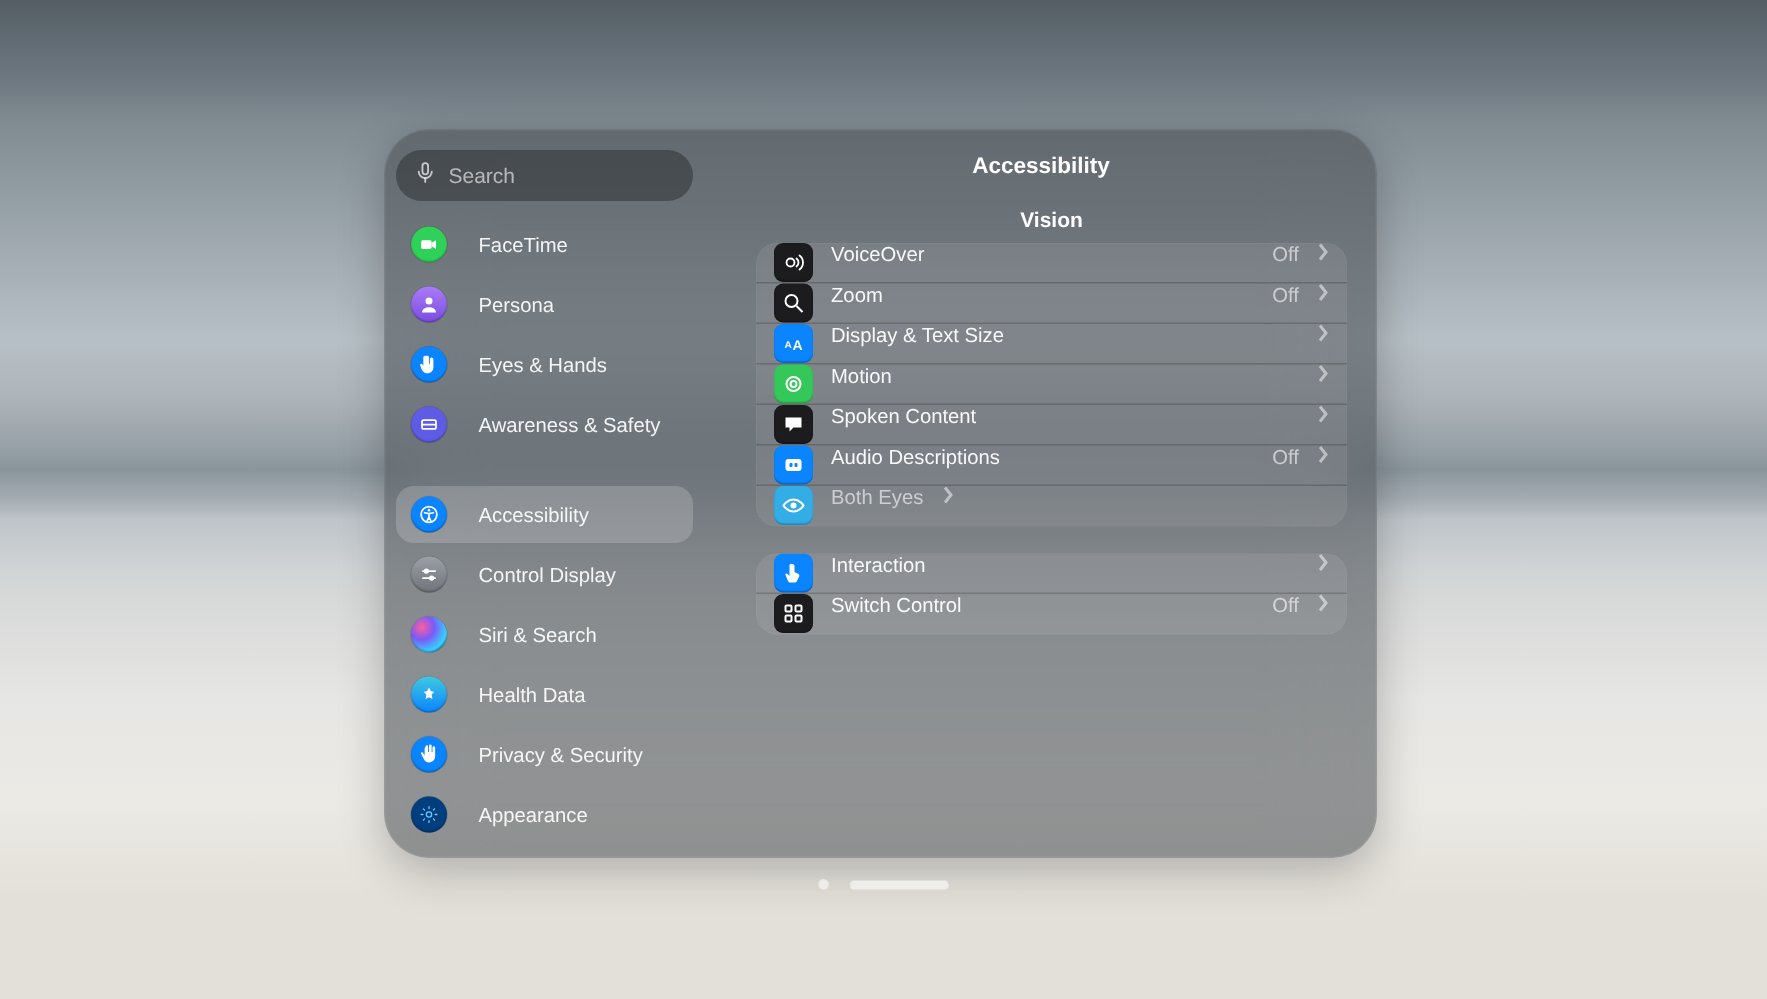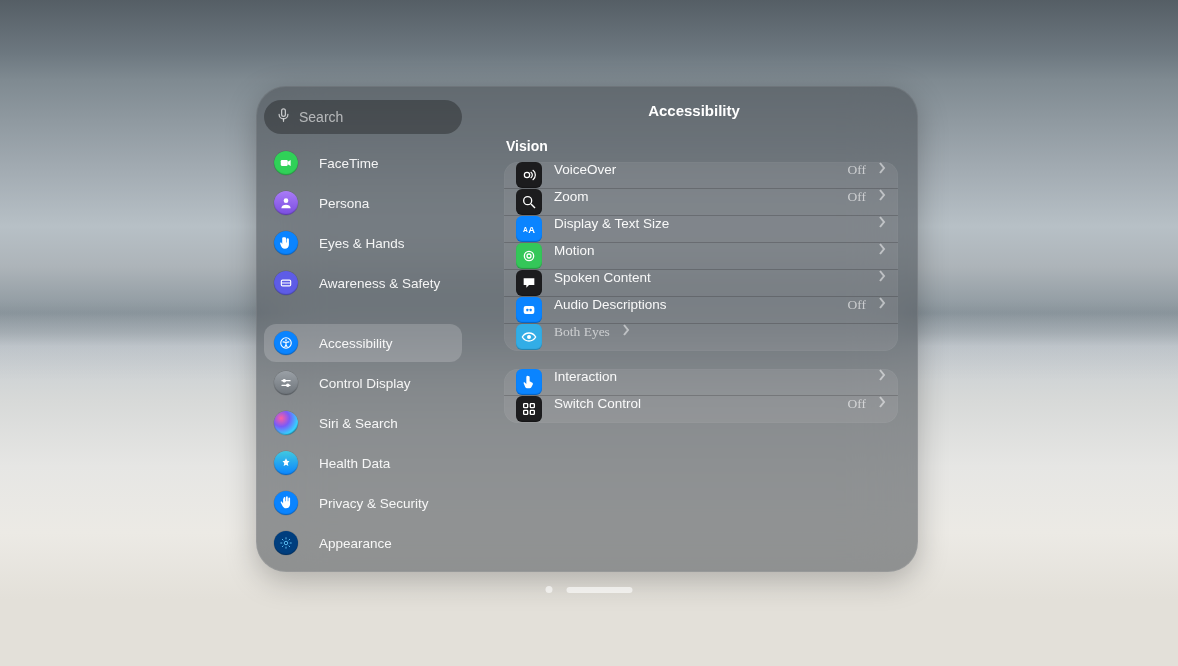--- a/index.html
+++ b/index.html
@@ -98,20 +98,21 @@
   .pane {
     position: absolute;
     left: 34px; right: 20px; top: 48px; bottom: 0;
     overflow: hidden;
   }
   .section-title {
     font-size: 14px;
     font-weight: 600;
     color: #fff;
     padding: 4px 2px 8px 2px;
+    text-align: center;
   }
   .group {
     background: rgba(255,255,255,0.08);
     border-radius: 14px;
     overflow: hidden;
     margin-bottom: 18px;
     box-shadow: inset 0 0 0 0.5px rgba(255,255,255,0.05);
   }
   .row {
     display: flex; align-items: flex-start;
@@ -128,21 +129,20 @@
   }
   .row-icon svg { width: 16px; height: 16px; }
   .row-label {
     flex: 1;
     font-size: 13.5px;
     color: rgba(255,255,255,0.95);
   }
   .row-value {
     font-size: 13.5px;
     color: rgba(255,255,255,0.60);
-    font-family: Liberation Serif, serif;
   }
   .chev { width: 8px; height: 12px; opacity: 0.5; }
 
   
   .c-green  { background: #30d158; }
   .c-purple { background: linear-gradient(180deg,#a97bf7,#7a4de0); }
   .c-blue   { background: #0a84ff; }
   .c-indigo { background: #5e5ce6; }
   .c-grey   { background: linear-gradient(180deg,#9aa0a6,#6e747a); }
   .c-siri   { background: radial-gradient(circle at 30% 30%, #ff5ea0 0%, #7a5af8 35%, #34d3ff 70%, #1b203a 100%); }

